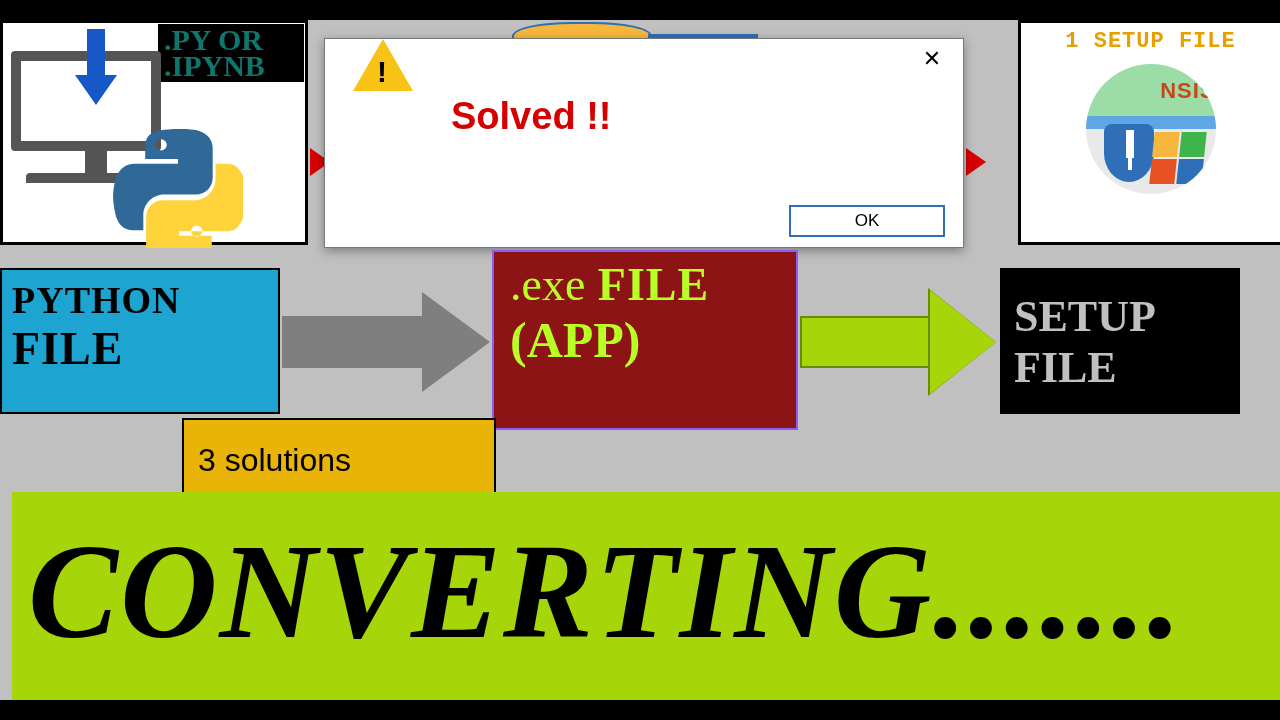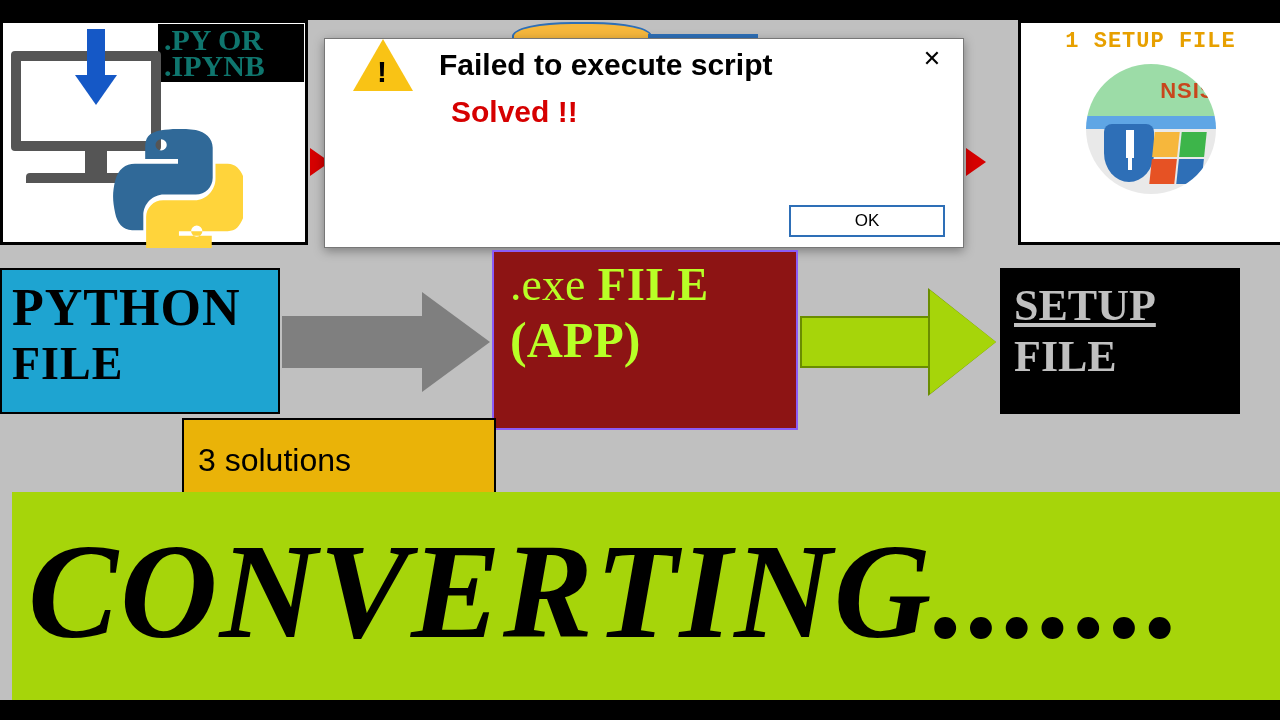--- a/index.html
+++ b/index.html
@@ -76,21 +76,21 @@
   .dialog-body { padding: 0 18px; display: flex; align-items: center; gap: 26px;}
   .warn-tri { width: 0; height: 0; margin-left: 10px;
     border-left: 30px solid transparent; border-right: 30px solid transparent;
     border-bottom: 52px solid #f9c315; position: relative;}
   .warn-tri::after{
     content:'!'; position:absolute; left:-6px; top:16px; font-weight:bold;
     font-size:30px; color:#000; font-family:"Segoe UI",sans-serif;
   }
   .dialog-msg { font-size: 30px; font-weight: bold;}
   .dialog-solved {
-    font-family: "Segoe UI", sans-serif; color: #d60000; font-size: 30px;
+    font-family: "Segoe UI", sans-serif; color: #d60000; font-size: 38px;
     font-weight: 600; margin: 4px 0 0 126px;
   }
   .ok-btn {
     position: absolute; bottom: 10px; right: 18px; width: 156px; height: 32px;
     border: 2px solid #2e6fb7; background: #fff;
     font-family: "Segoe UI", sans-serif; font-size: 17px; text-align: center;
     line-height: 28px;
   }
 
   .red-tri-l {
@@ -144,21 +144,21 @@
   
   .mid-row { position: absolute; top: 268px; left: 0; right: 0; height: 170px; }
   .pyfile-box {
     position: absolute; left: 0; top: 0; width: 280px; height: 146px;
     background: #1ea4d1; border: 2px solid #000;
   }
   .engraver {
     font-family: "Engravers MT","Copperplate","Charlemagne Std", serif;
     font-weight: bold; letter-spacing: 1px;
   }
-  .pyfile-box .l1 { font-size: 52px; color: #000; padding: 8px 0 0 10px;}
+  .pyfile-box .l1 { font-size: 38px; color: #000; padding: 8px 0 0 10px;}
   .pyfile-box .l2 { font-size: 46px; color: #000; padding-left: 10px;}
 
   .arrow-grey { position: absolute; left: 282px; top: 24px; width: 210px; height: 100px;}
   .arrow-grey .stem{ position:absolute; left:0; top:24px; width:140px; height:52px; background:#7f7f7f;}
   .arrow-grey .head{ position:absolute; left:140px; top:0; width:0;height:0;
     border-top:50px solid transparent; border-bottom:50px solid transparent;
     border-left:68px solid #7f7f7f;}
 
   .exe-box {
     position: absolute; left: 492px; top: -18px; width: 306px; height: 180px;
@@ -179,21 +179,21 @@
   .arrow-green .head::after{content:'';position:absolute;left:-68px;top:-54px;width:0;height:0;
     border-top:54px solid transparent;border-bottom:54px solid transparent;
     border-left:68px solid #6a8d00; z-index:-1;}
 
   .setup-box {
     position: absolute; left: 1000px; top: 0; width: 240px; height: 146px;
     background: #000;
   }
   .setup-box .l { color:#c0c0c0; font-size:44px; padding-left:14px;
     font-family:"Engravers MT","Copperplate",serif; font-weight:bold;}
-  .setup-box .l:first-child{ padding-top:12px;text-decoration:underline;}
+  .setup-box .l:first-child{ padding-top:23px;}
 
   .solutions-box {
     position: absolute; top: 418px; left: 182px; width: 314px; height: 88px;
     background: #eab308; border: 2px solid #000;
     font-family: "Arial", sans-serif; font-size: 32px; font-weight: 500;
     padding: 22px 14px;
   }
 
   
   .converting-band {
@@ -254,21 +254,20 @@
         <div></div>
         <div></div>
       </div>
   </div>
 </div>
 
 <div class="dialog">
   <div class="dialog-close">✕</div>
   <div class="dialog-body">
     <div class="warn-tri"></div>
-    <div class="dialog-msg">Failed to execute script</div>
   </div>
   <div class="dialog-solved">Solved !!</div>
   <div class="ok-btn">OK</div>
 </div>
 
 <div class="mid-row">
   <div class="pyfile-box">
     <div class="l1 engraver">PYTHON</div>
     <div class="l2 engraver">FILE</div>
   </div>

